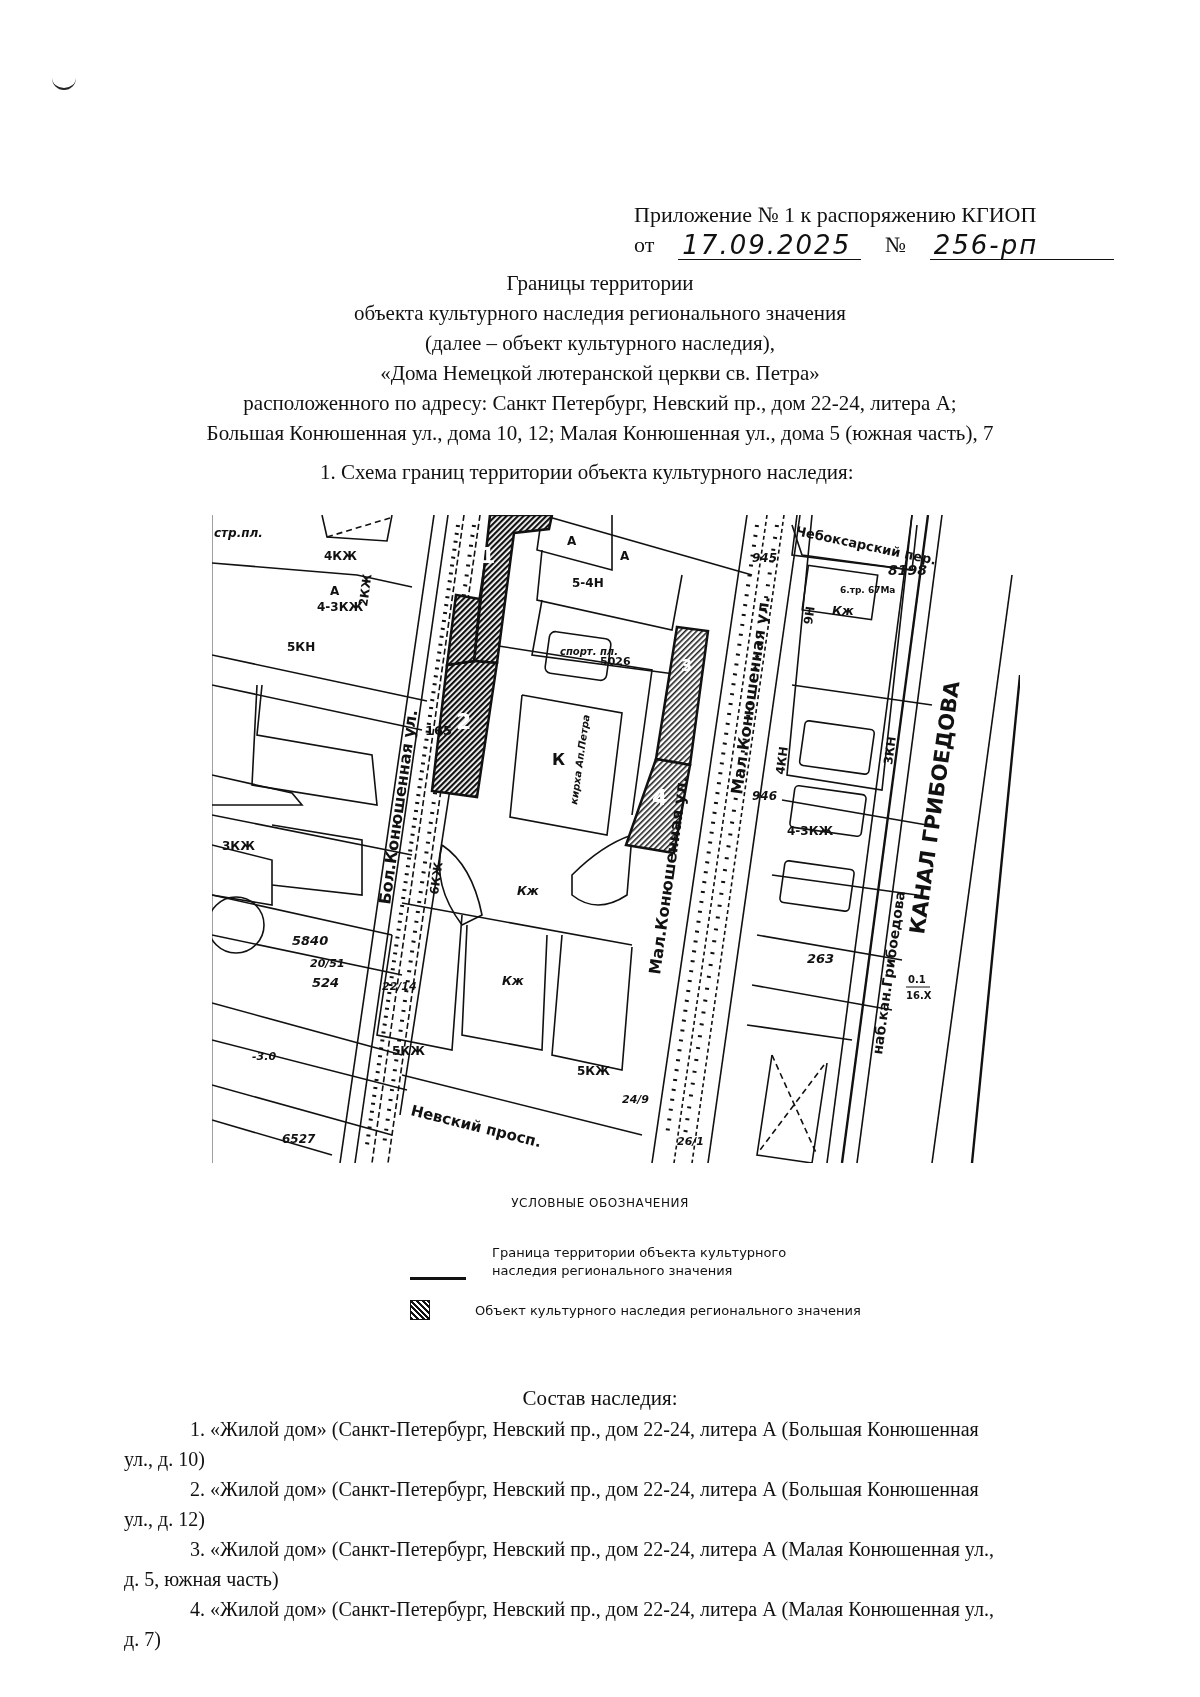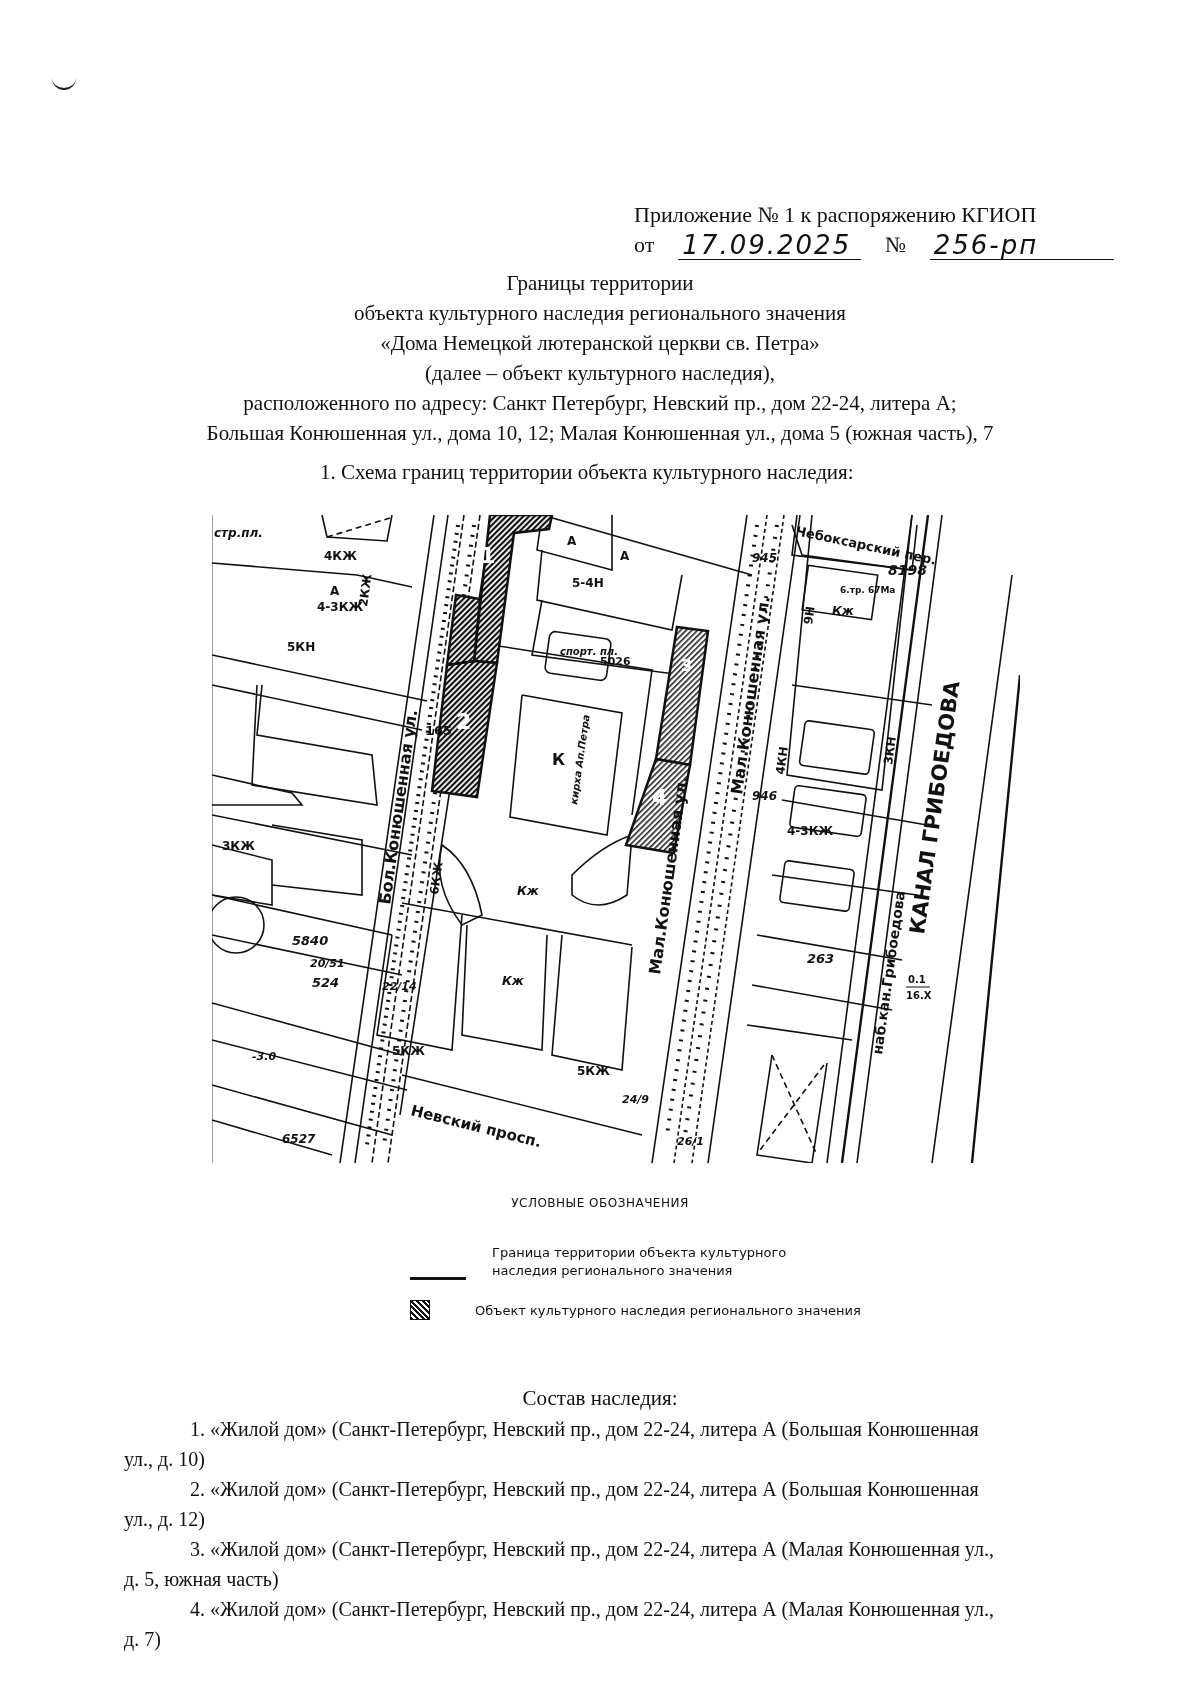--- a/index.html
+++ b/index.html
@@ -41,22 +41,22 @@
     <span>от</span>
     <span class="hw date">17.09.2025</span>
     <span>№</span>
     <span class="hw num">256-рп</span>
   </div>
 </div>
 
 <div class="abs title">
   <div>Границы территории</div>
   <div>объекта культурного наследия регионального значения</div>
+  <div>(далее – объект культурного наследия),</div>
   <div>«Дома Немецкой лютеранской церкви св. Петра»</div>
-  <div>(далее – объект культурного наследия),</div>
   <div>расположенного по адресу: Санкт Петербург, Невский пр., дом 22-24, литера А;</div>
   <div>Большая Конюшенная ул., дома 10, 12; Малая Конюшенная ул., дома 5 (южная часть), 7</div>
 </div>
 
 <div class="abs section">1.   Схема границ территории объекта культурного наследия:</div>
 
 <svg class="abs map" viewBox="0 0 808 648" xmlns="http://www.w3.org/2000/svg" font-family="DejaVu Sans, sans-serif" font-weight="bold">
   <defs>
     <pattern id="hatch" patternUnits="userSpaceOnUse" width="4" height="4" patternTransform="rotate(45)">
       <rect width="4" height="4" fill="#fff"></rect>

